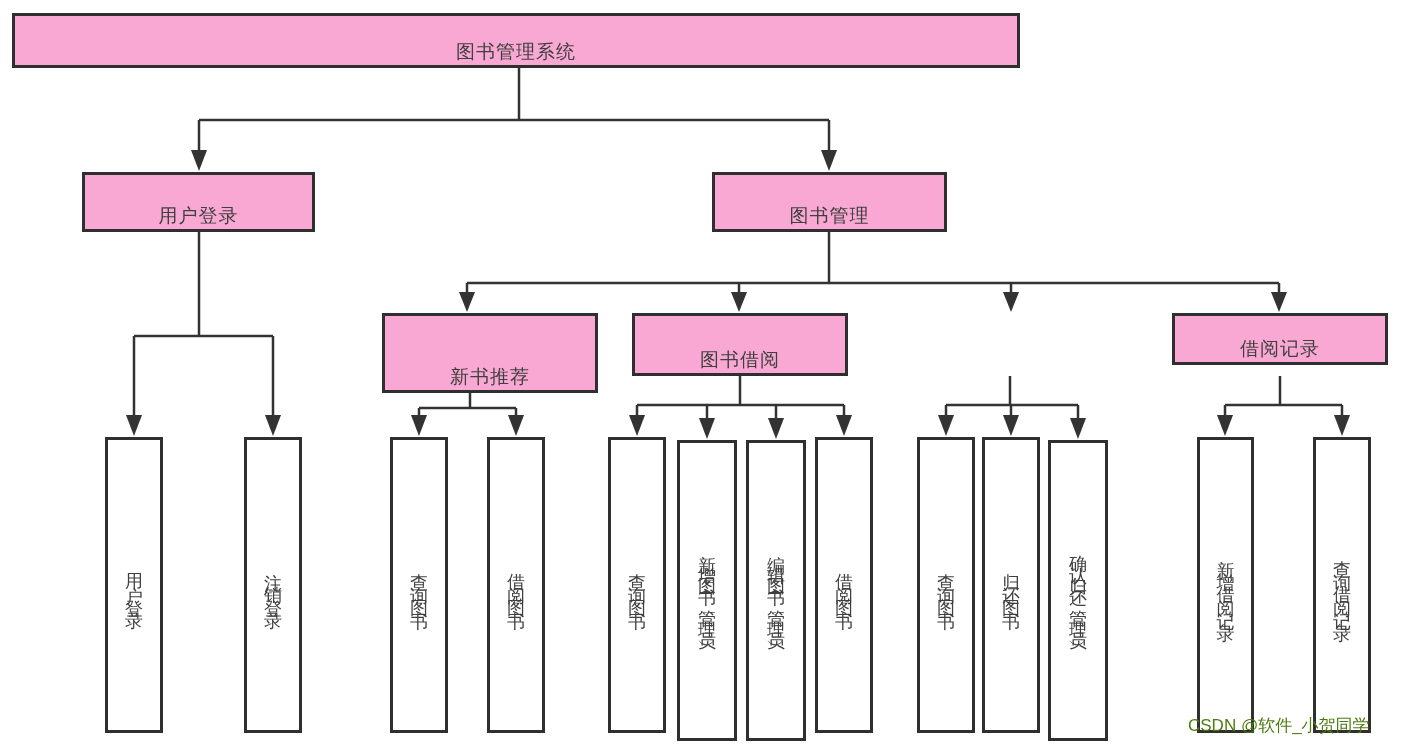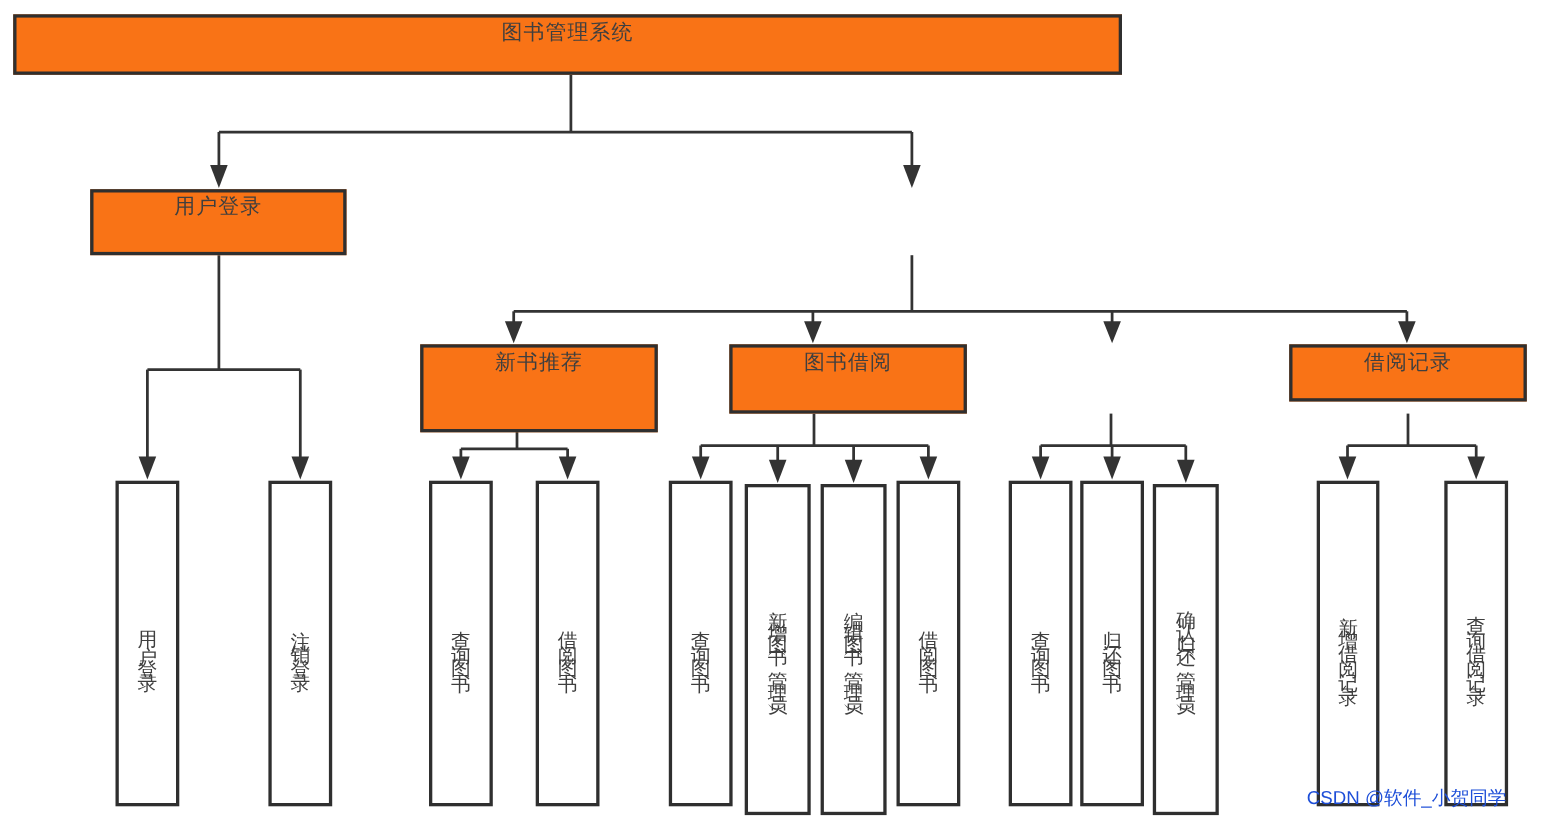--- a/index.html
+++ b/index.html
@@ -27,23 +27,23 @@
     stroke-width: 2.5;
   }
   svg.connectors polygon {
     fill: #333333;
     stroke: none;
   }
   .box {
     position: absolute;
     box-sizing: border-box;
     border: 3px solid #2f2f2f;
-    background: #f97316;
+    background: #f9a8d4;
     display: flex;
-    align-items: flex-start;
+    align-items: flex-end;
     justify-content: center;
     color: #3f3f3f;
     font-size: 19px;
     letter-spacing: 1px;
     z-index: 2;
   }
   .vbox {
     position: absolute;
     box-sizing: border-box;
     border: 3px solid #2f2f2f;
@@ -62,21 +62,21 @@
     line-height: 1;
     white-space: nowrap;
   }
   .vtext.long {
     letter-spacing: 11px;
   }
   .watermark {
     position: absolute;
     left: 1188px;
     top: 714px;
-    color: #1d4ed8;
+    color: #4d7c0f;
     font-size: 17px;
     white-space: nowrap;
     z-index: 3;
   }
 </style>
 </head>
 <body>
 
 <div class="canvas">
 
@@ -156,25 +156,28 @@
     </g>
   </svg>
 
   <div class="box" style="left:12px; top:13px; width:1008px; height:55px;">
     <span>图书管理系统</span>
   </div>
 
   <div class="box" style="left:82px; top:172px; width:233px; height:60px;">
     <span>用户登录</span>
   </div>
+  <div class="box" style="left:712px; top:172px; width:235px; height:60px;">
+    <span>图书管理</span>
+  </div>
 
   <div class="box" style="left:362px; top:313px; width:216px; height:80px;margin-left:20px;">
     <span>新书推荐</span>
   </div>
-  <div class="box" style="left:632px; top:313px; width:216px; height:63px;margin-left:31px;">
+  <div class="box" style="left:632px; top:313px; width:216px; height:63px;">
     <span>图书借阅</span>
   </div>
   <div class="box" style="left:1172px; top:313px; width:216px; height:52px;">
     <span>借阅记录</span>
   </div>
 
   <div class="vbox" style="left:105px; top:437px; width:58px; height:296px;">
     <span class="vtext">用户登录</span>
   </div>
   <div class="vbox" style="left:244px; top:437px; width:58px; height:296px;">

